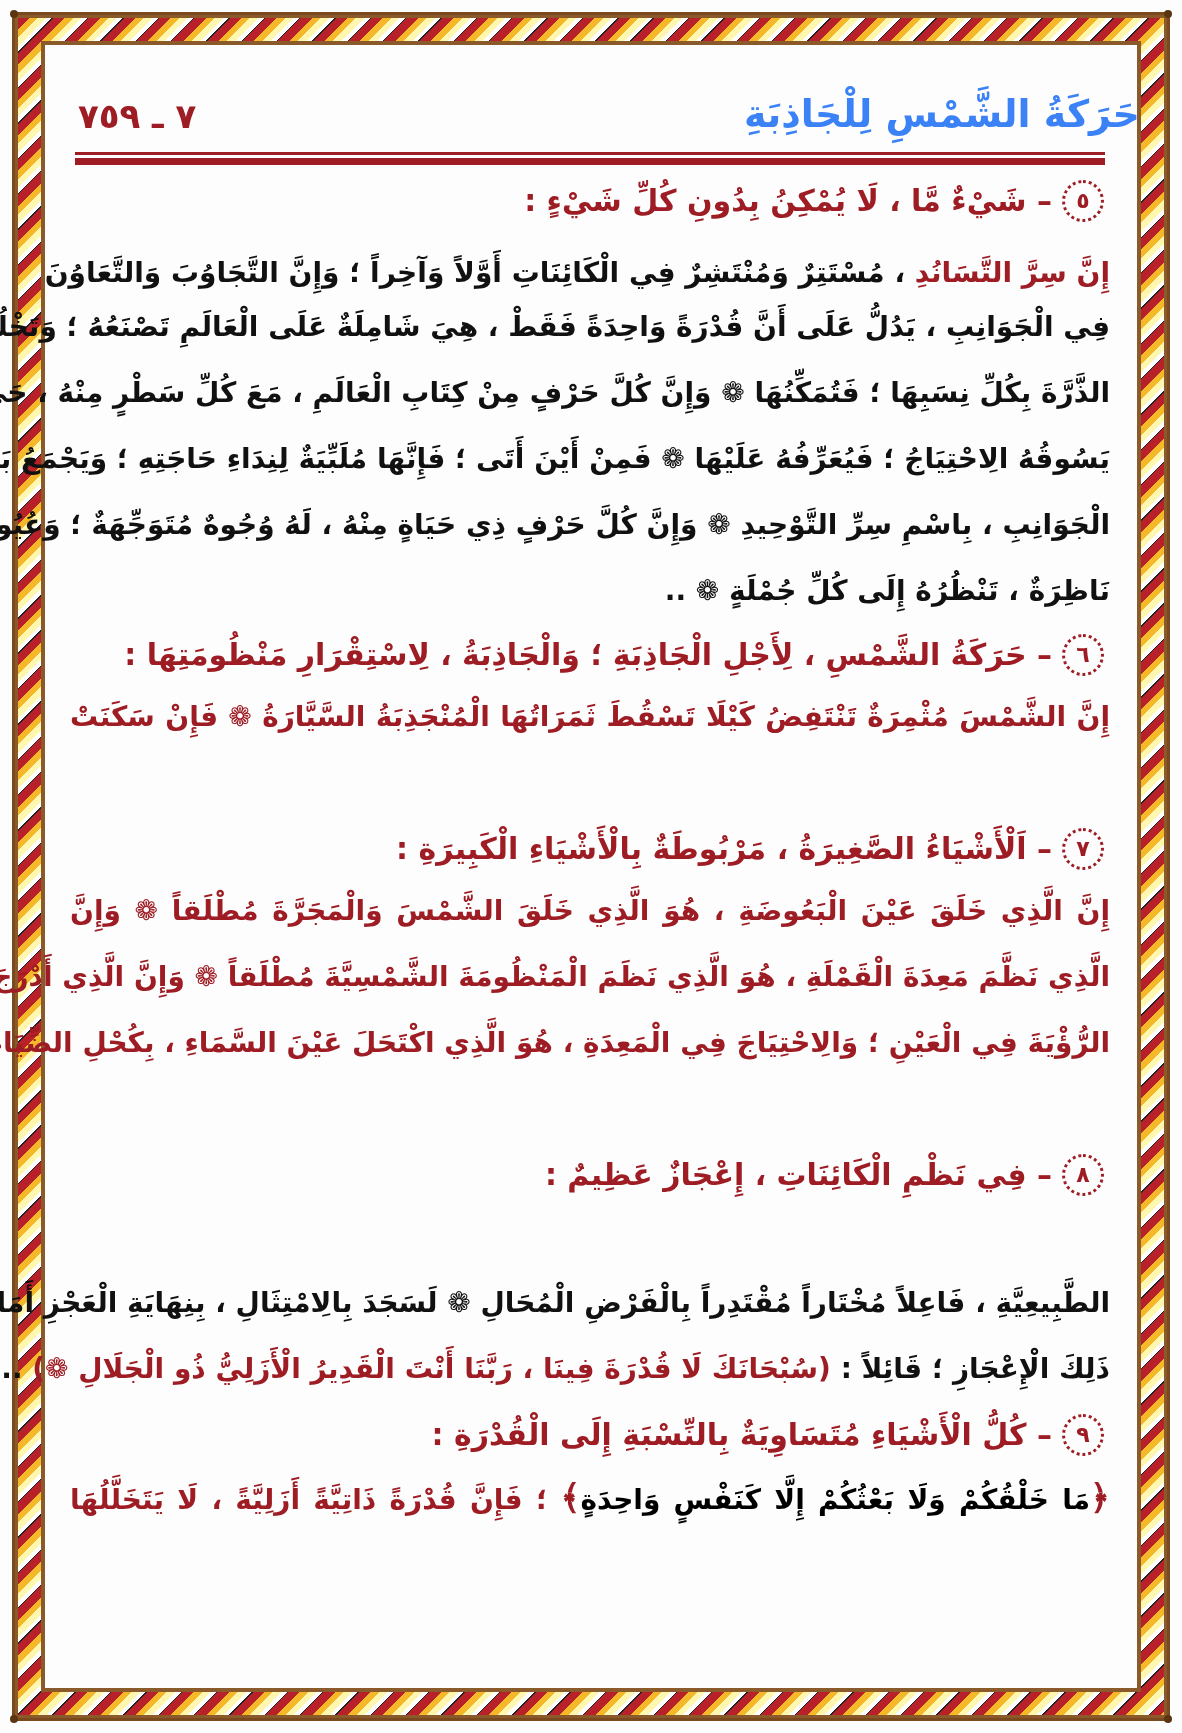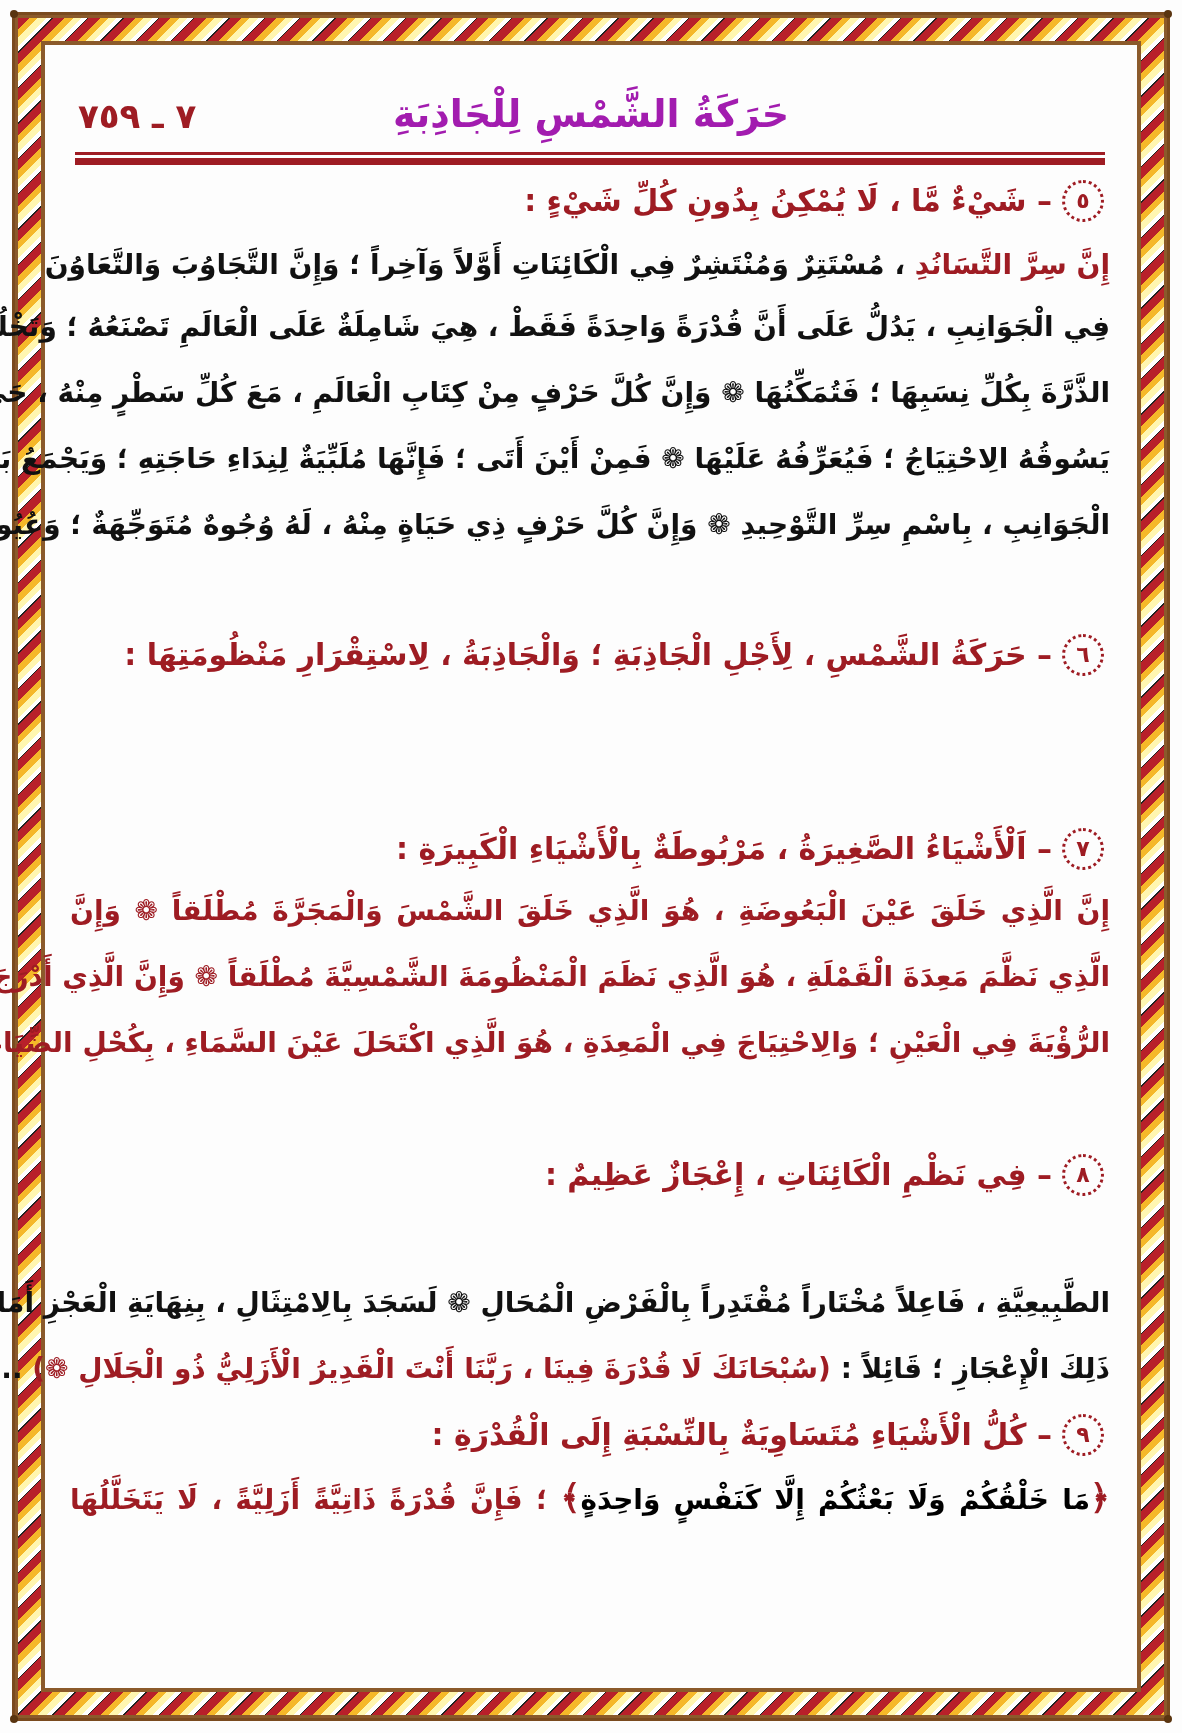--- a/index.html
+++ b/index.html
@@ -7,21 +7,21 @@
   .frame-outer{position:absolute;left:12px;top:12px;width:1158px;height:1709px;box-sizing:border-box;border:3px solid #7a4a1e;background:#8b5a2b;}
   .braid{position:absolute;left:3px;top:3px;right:3px;bottom:3px;
     background:
       repeating-linear-gradient(135deg,#b8202a 0 8px,#f5b829 8px 14px,#fff6b0 14px 20px,#fff 20px 24px,#222 24px 25px);
   }
   .frame-inner-edge{position:absolute;left:26px;top:26px;right:26px;bottom:26px;border:4px solid #8b5a2b;background:#fdfdfd;}
   .corner-dot{position:absolute;width:8px;height:8px;border-radius:50%;background:#5a3510;}
   .page{position:absolute;left:42px;top:42px;width:1098px;height:1649px;}
   .header{position:absolute;left:0;top:50px;width:1098px;height:70px;}
   .page-num{position:absolute;left:36px;top:4px;font-size:34px;font-weight:bold;color:#9e1c23;direction:rtl;font-family:"DejaVu Sans",sans-serif;}
-  .page-title{position:absolute;left:0;right:0;top:0;text-align:center;font-size:38px;font-weight:bold;color:#a21caf;direction:rtl;}
+  .page-title{position:absolute;left:0;right:0;top:0;text-align:right;font-size:38px;font-weight:bold;color:#3b82f6;direction:rtl;}
   .rule-thin{position:absolute;left:33px;top:110px;width:1030px;height:3px;background:#9e1c23;}
   .rule-thick{position:absolute;left:33px;top:116px;width:1030px;height:7px;background:#9e1c23;}
   .line{position:absolute;left:28px;width:1040px;direction:rtl;text-align:justify;text-align-last:justify;font-size:28px;line-height:46px;color:#111;font-weight:bold;white-space:nowrap;}
   .line.last{text-align-last:right;}
   .heading{position:absolute;right:36px;direction:rtl;font-size:30px;line-height:50px;color:#9e1c23;font-weight:bold;white-space:nowrap;display:flex;align-items:center;gap:10px;}
   .red{color:#9e1c23;}
   .blue{color:#000000;}
   .ornament{display:inline-flex;align-items:center;justify-content:center;width:42px;height:42px;border:3px dotted #9e1c23;border-radius:50%;font-size:22px;color:#9e1c23;font-weight:bold;box-sizing:border-box;}
   .bracket{color:#9e1c23;font-size:34px;}
 </style>
@@ -43,30 +43,32 @@
     <div class="page-num">٧ ـ ٧٥٩</div>
     <div class="page-title">حَرَكَةُ الشَّمْسِ لِلْجَاذِبَةِ</div>
   </div>
   <div class="rule-thin"></div>
   <div class="rule-thick"></div>
 
   <div class="heading" style="top:134px">
     <span class="ornament">٥</span>
     <span>– شَيْءٌ مَّا ، لَا يُمْكِنُ بِدُونِ كُلِّ شَيْءٍ :</span>
   </div>
-  <div class="line" style="top:200px"><span class="red">إِنَّ سِرَّ التَّسَانُدِ</span> <span>، مُسْتَتِرٌ وَمُنْتَشِرٌ فِي الْكَائِنَاتِ أَوَّلاً وَآخِراً ؛ وَإِنَّ التَّجَاوُبَ وَالتَّعَاوُنَ</span></div>
+  <div class="line" style="top:208px"><span class="red">إِنَّ سِرَّ التَّسَانُدِ</span> <span>، مُسْتَتِرٌ وَمُنْتَشِرٌ فِي الْكَائِنَاتِ أَوَّلاً وَآخِراً ؛ وَإِنَّ التَّجَاوُبَ وَالتَّعَاوُنَ</span></div>
   <div class="line" style="top:262px">فِي الْجَوَانِبِ ، يَدُلُّ عَلَى أَنَّ قُدْرَةً وَاحِدَةً فَقَطْ ، هِيَ شَامِلَةٌ عَلَى الْعَالَمِ تَصْنَعُهُ ؛ وَتَخْلُقُ</div>
   <div class="line" style="top:328px">الذَّرَّةَ بِكُلِّ نِسَبِهَا ؛ فَتُمَكِّنُهَا ❁ وَإِنَّ كُلَّ حَرْفٍ مِنْ كِتَابِ الْعَالَمِ ، مَعَ كُلِّ سَطْرٍ مِنْهُ ، حَيٌّ</div>
   <div class="line" style="top:394px">يَسُوقُهُ الِاحْتِيَاجُ ؛ فَيُعَرِّفُهُ عَلَيْهَا ❁ فَمِنْ أَيْنَ أَتَى ؛ فَإِنَّهَا مُلَبِّيَةٌ لِنِدَاءِ حَاجَتِهِ ؛ وَيَجْمَعُ بَيْنَ</div>
   <div class="line" style="top:460px">الْجَوَانِبِ ، بِاسْمِ سِرِّ التَّوْحِيدِ ❁ وَإِنَّ كُلَّ حَرْفٍ ذِي حَيَاةٍ مِنْهُ ، لَهُ وُجُوهٌ مُتَوَجِّهَةٌ ؛ وَعُيُونٌ</div>
+  <div class="line last" style="top:526px">نَاظِرَةٌ ، تَنْظُرُهُ إِلَى كُلِّ جُمْلَةٍ ❁ ..</div>
 
   <div class="heading" style="top:588px">
     <span class="ornament">٦</span>
     <span>– حَرَكَةُ الشَّمْسِ ، لِأَجْلِ الْجَاذِبَةِ ؛ وَالْجَاذِبَةُ ، لِاسْتِقْرَارِ مَنْظُومَتِهَا :</span>
   </div>
+  <div class="line red" style="top:652px">إِنَّ الشَّمْسَ مُثْمِرَةٌ تَنْتَفِضُ كَيْلَا تَسْقُطَ ثَمَرَاتُهَا الْمُنْجَذِبَةُ السَّيَّارَةُ ❁ فَإِنْ سَكَنَتْ</div>
 
   <div class="heading" style="top:782px">
     <span class="ornament">٧</span>
     <span>– اَلْأَشْيَاءُ الصَّغِيرَةُ ، مَرْبُوطَةٌ بِالْأَشْيَاءِ الْكَبِيرَةِ :</span>
   </div>
   <div class="line red" style="top:912px">الَّذِي نَظَّمَ مَعِدَةَ الْقَمْلَةِ ، هُوَ الَّذِي نَظَمَ الْمَنْظُومَةَ الشَّمْسِيَّةَ مُطْلَقاً ❁ وَإِنَّ الَّذِي أَدْرَجَ</div>
   <div class="line red" style="top:846px">إِنَّ الَّذِي خَلَقَ عَيْنَ الْبَعُوضَةِ ، هُوَ الَّذِي خَلَقَ الشَّمْسَ وَالْمَجَرَّةَ مُطْلَقاً ❁ وَإِنَّ</div>
   <div class="line red" style="top:978px">الرُّؤْيَةَ فِي الْعَيْنِ ؛ وَالِاحْتِيَاجَ فِي الْمَعِدَةِ ، هُوَ الَّذِي اكْتَحَلَ عَيْنَ السَّمَاءِ ، بِكُحْلِ الضِّيَاءِ ؛</div>
 
   <div class="heading" style="top:1108px">

